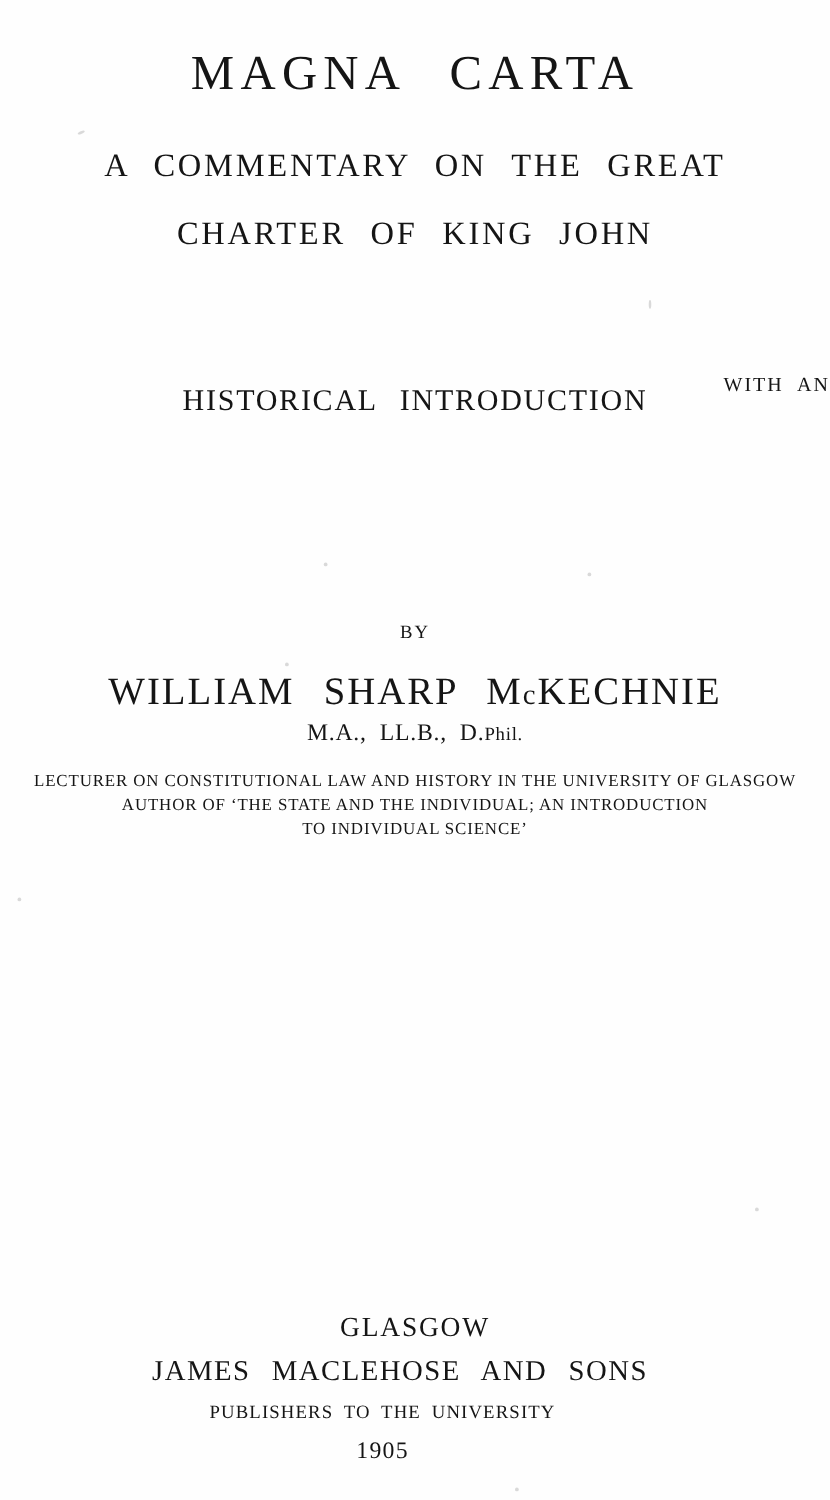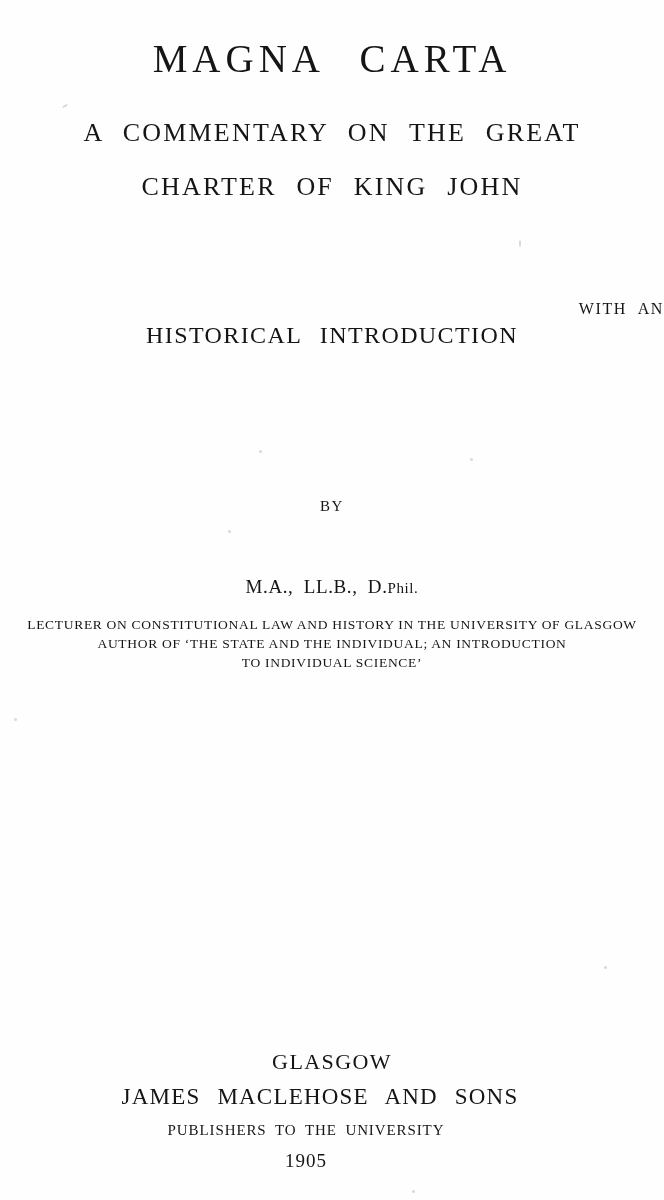--- a/index.html
+++ b/index.html
@@ -57,21 +57,21 @@
     top: 300px;
     left: 0;
     width: 664px;
     font-size: 16px;
     letter-spacing: 1.6px;
     word-spacing: 6px;
     text-align: right;
   }
   .hist-intro {
     position: absolute;
-    top: 322px;
+    top: 308px;
     left: 0;
     width: 664px;
     font-size: 24px;
     letter-spacing: 1.4px;
     word-spacing: 11px;
     text-align: center;
   }
   .by-line {
     position: absolute;
     top: 498px;
@@ -175,20 +175,23 @@
   <div class="title-main">MAGNA CARTA</div>
 
   <div class="subtitle-1">A COMMENTARY ON THE GREAT</div>
   <div class="subtitle-2">CHARTER OF KING JOHN</div>
 
   <div class="with-an">WITH AN</div>
   <div class="hist-intro">HISTORICAL INTRODUCTION</div>
 
   <div class="by-line">BY</div>
 
+  <div class="author">
+    <span>WILLIAM SHARP M</span><span class="sc">c</span><span>KECHNIE</span>
+  </div>
 
   <div class="degrees">
     <span>M.A., LL.B., D.</span><span class="sc">Phil.</span>
   </div>
 
   <div class="affil">
     <span class="line">LECTURER ON CONSTITUTIONAL LAW AND HISTORY IN THE UNIVERSITY OF GLASGOW</span>
     <span class="line">AUTHOR OF ‘THE STATE AND THE INDIVIDUAL; AN INTRODUCTION</span>
     <span class="line">TO INDIVIDUAL SCIENCE’</span>
   </div>

